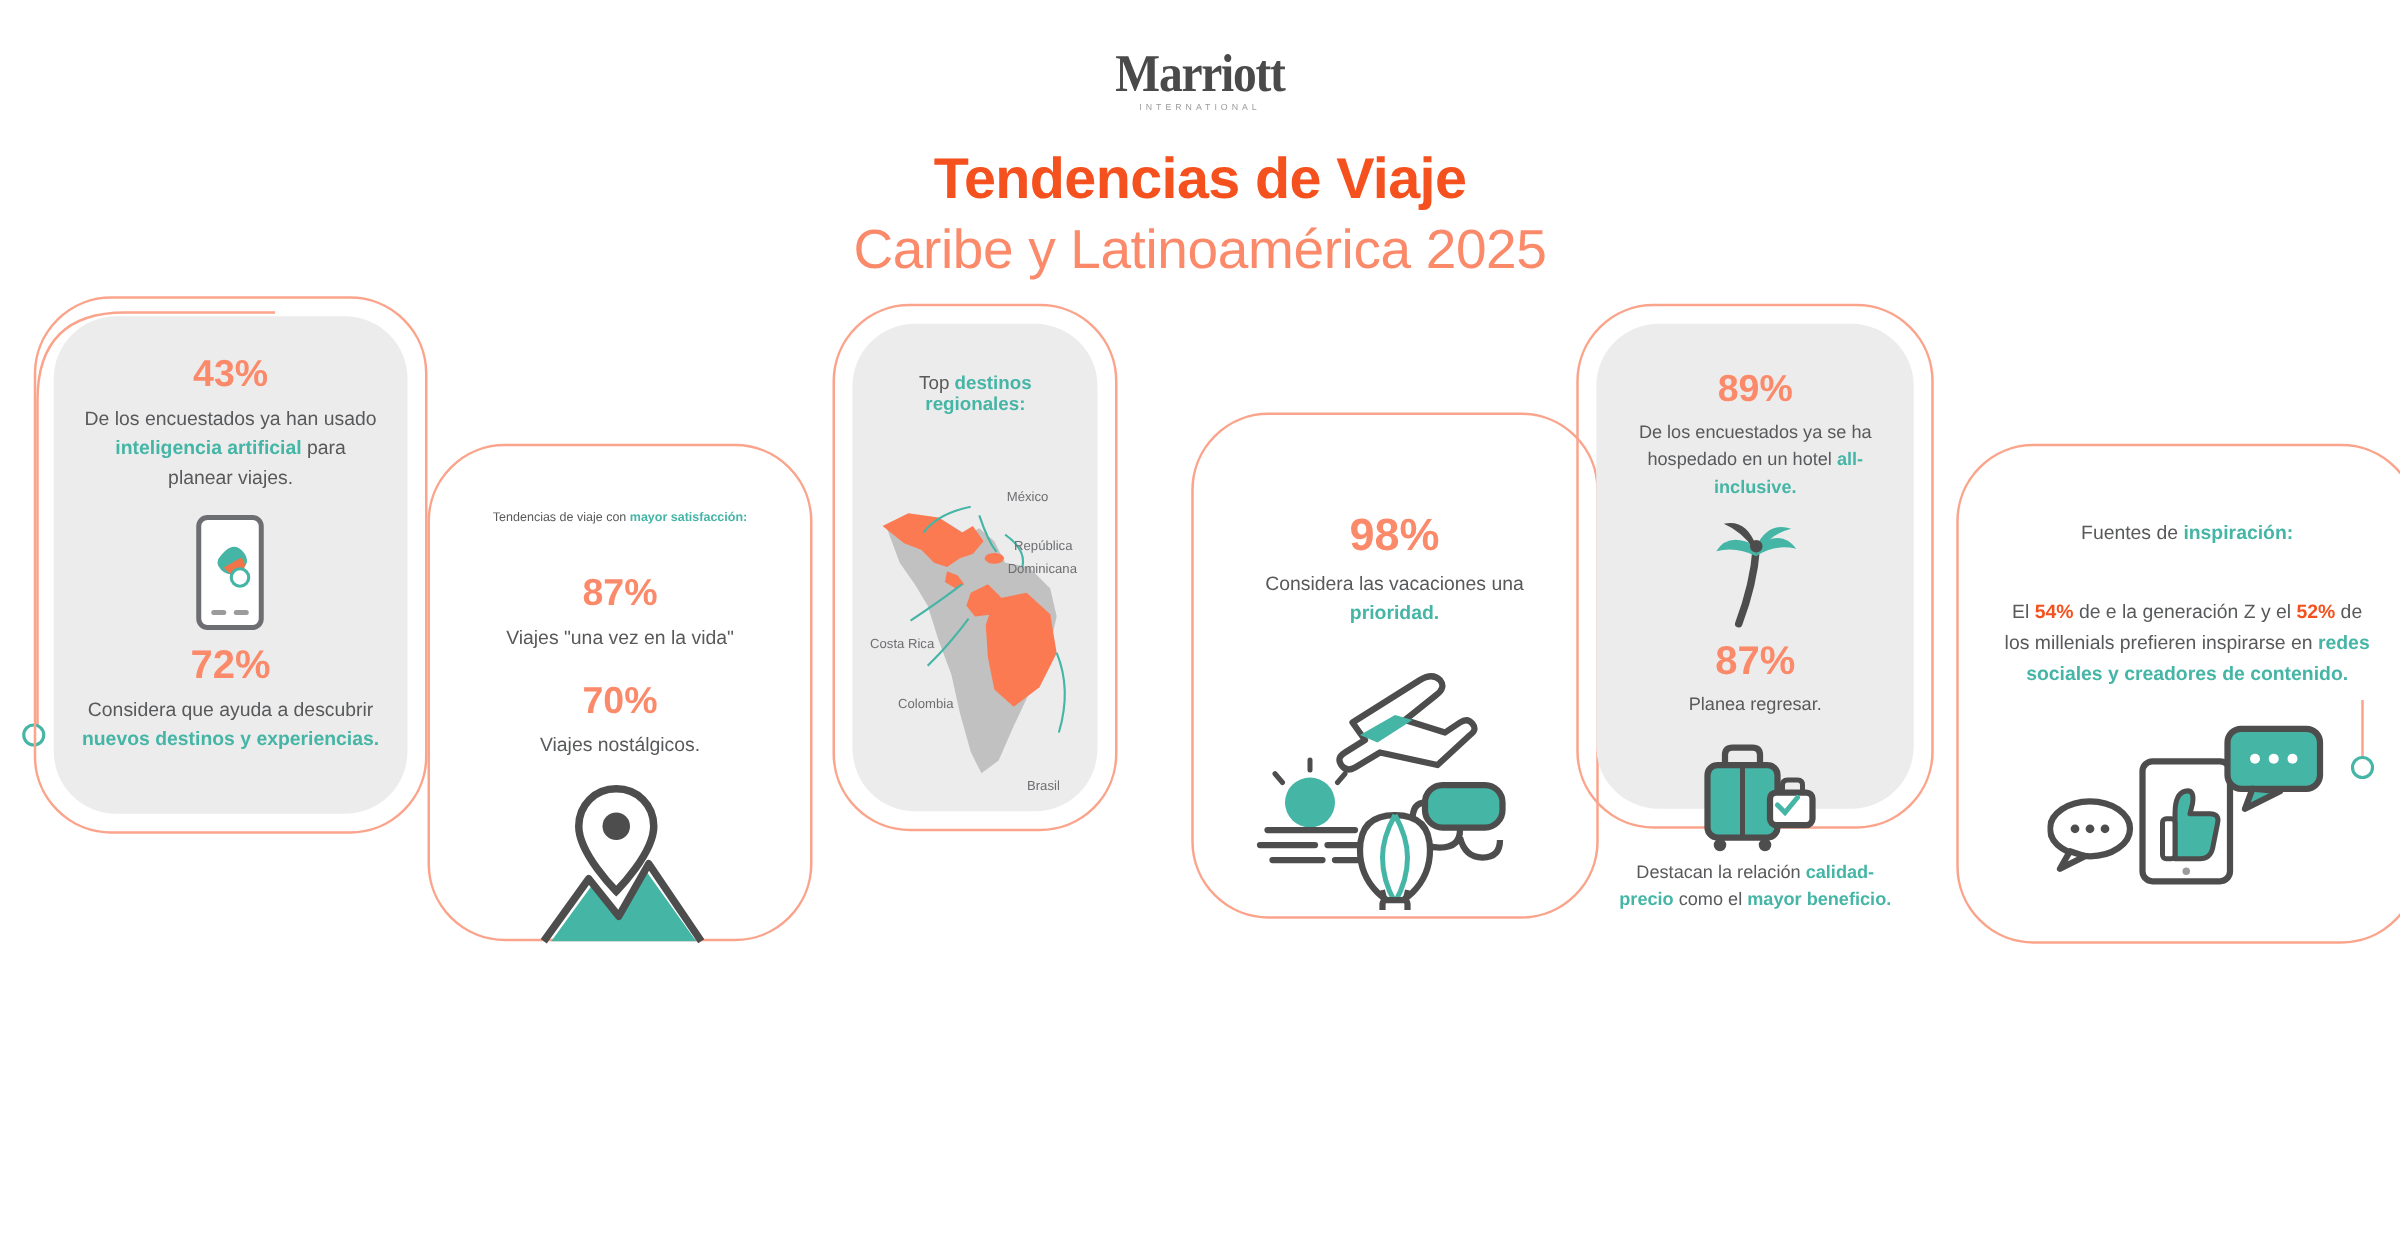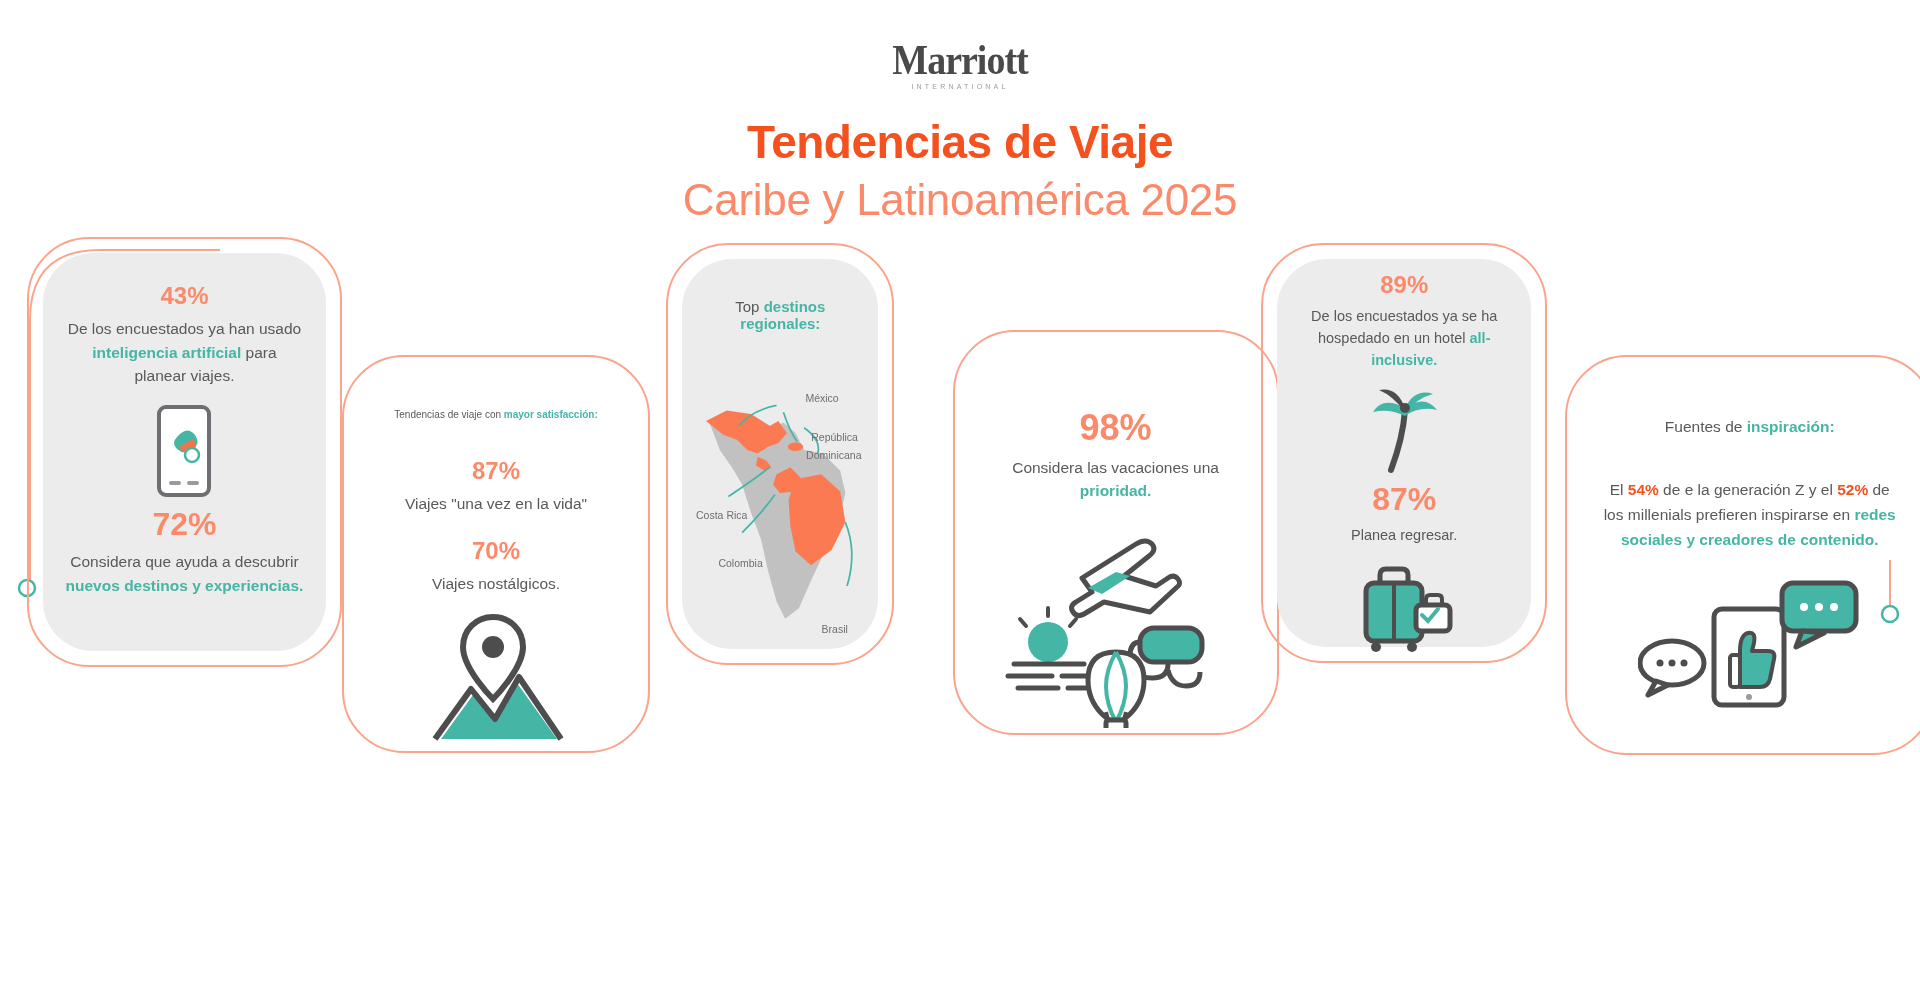--- a/index.html
+++ b/index.html
@@ -65,21 +65,21 @@
     padding: 26px 22px;
     display: flex;
     flex-direction: column;
     align-items: center;
   }
   .card.plain .card-inner { background: transparent; }
 
   .stat {
     color: #fb8a6b;
     font-weight: 700;
-    font-size: 24px;
+    font-size: 30px;
     line-height: 1.1;
     text-align: center;
     margin: 4px 0 8px 0;
   }
   .stat.sm { font-size: 32px; }
   .desc {
     color: #58595b;
     font-size: 15.5px;
     line-height: 1.5;
     text-align: center;
@@ -263,21 +263,21 @@
             <path d="M34 2 q10 18 10 34 q0 18 -10 36" fill="none" stroke="#45b5a6" stroke-width="4"></path>
             <path d="M26 70 L24 62 M42 70 L44 62" stroke="#4d4d4d" stroke-width="4"></path>
             <rect x="24" y="70" width="20" height="14" rx="3" fill="#fff" stroke="#4d4d4d" stroke-width="5"></rect>
           </g>
         </svg>
       </div>
     </div>
   </div>
 
   <div class="card" id="card5" style="left: 1261.08px; top: 243px; width: 286.272px; height: 420px;">
-    <div class="card-inner" style="padding:9px 16px;">
+    <div class="card-inner" style="padding:32px 16px;">
       <div class="stat">89%</div>
       <p class="desc small">
         <span>De los encuestados ya se ha hospedado en un hotel </span><span class="hi">all-inclusive.</span>
       </p>
 
       <div class="icon-box">
         <svg width="78" height="86" viewBox="0 0 78 86">
           <path d="M40 22 q-2 28 -14 60" fill="none" stroke="#4d4d4d" stroke-width="6" stroke-linecap="round"></path>
           <path d="M40 20 q-22 -12 -32 4 q16 -4 32 4 z" fill="#45b5a6"></path>
           <path d="M40 20 q20 -14 32 2 q-18 -4 -32 6 z" fill="#45b5a6"></path>
@@ -297,20 +297,23 @@
           <path d="M44 20 L44 78" stroke="#4d4d4d" stroke-width="4"></path>
           <rect x="66" y="42" width="34" height="26" rx="5" fill="#fff" stroke="#4d4d4d" stroke-width="5"></rect>
           <path d="M76 42 L76 36 q0 -4 4 -4 L88 32 q4 0 4 4 L92 42" fill="none" stroke="#4d4d4d" stroke-width="4"></path>
           <path d="M72 52 l6 6 l10 -12" fill="none" stroke="#45b5a6" stroke-width="4" stroke-linecap="round"></path>
           <circle cx="26" cy="84" r="5" fill="#4d4d4d"></circle>
           <circle cx="62" cy="84" r="5" fill="#4d4d4d"></circle>
         </svg>
       </div>
 
       <div class="spacer"></div>
+      <p class="desc small" style="margin-bottom:0">
+        <span>Destacan la relación </span><span class="hi">calidad-precio</span><span> como el </span><span class="hi">mayor beneficio.</span>
+      </p>
     </div>
   </div>
 
   <div class="card plain" id="card6" style="left: 1564.63px; top: 355px; width: 370.18px; height: 400px;">
     <div class="card-inner">
       <p class="desc" style="margin-top:18px;">
         <span>Fuentes de </span><span class="hi">inspiración:</span>
       </p>
 
       <p class="desc" style="margin-top:34px;line-height:1.6;">

